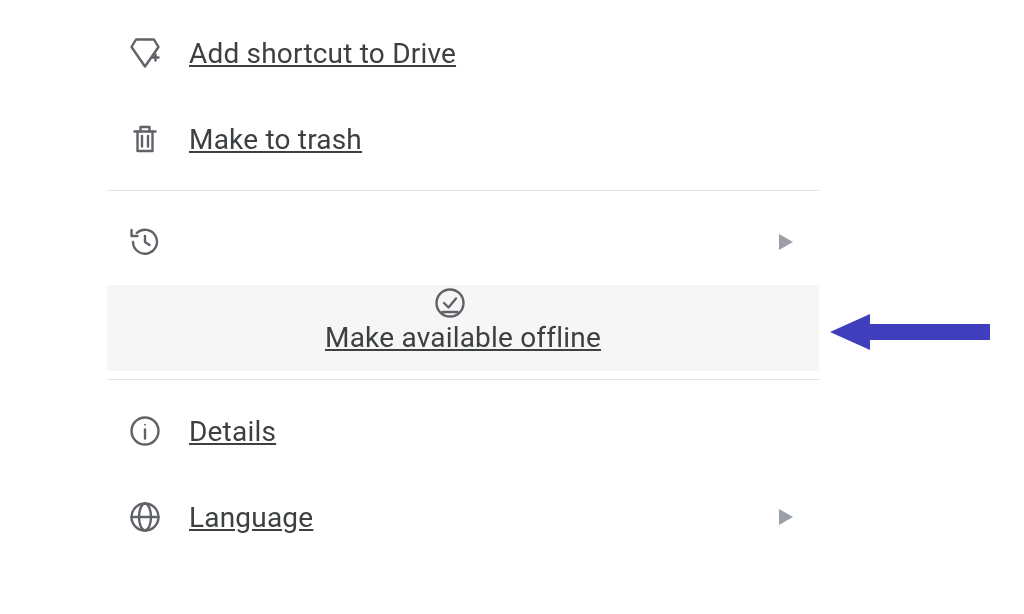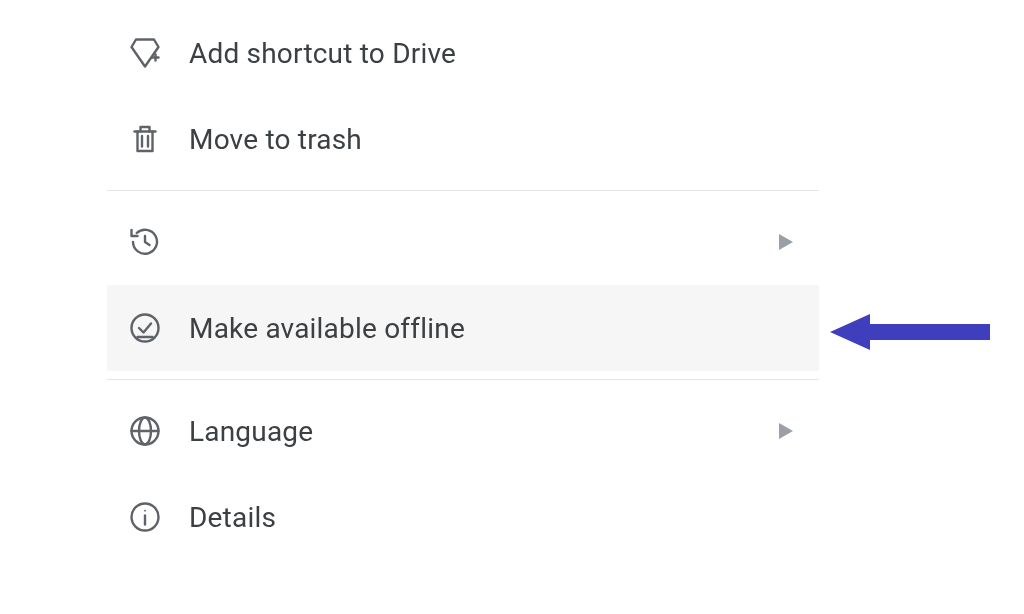--- a/index.html
+++ b/index.html
@@ -21,38 +21,40 @@
   .item {
     display: flex;
     align-items: center;
     height: 86px;
     padding: 0 20px;
     box-sizing: border-box;
     background: #ffffff;
   }
   .item.highlighted {
     background: #f6f6f6;
+    flex-direction: column;
   }
   .icon {
     width: 36px;
     height: 36px;
     flex: 0 0 36px;
     display: flex;
     align-items: center;
     justify-content: center;
     margin-right: 26px;
     color: #5f6368;
   }
   .icon svg { width: 36px; height: 36px; display:block; }
   .label {
     font-size: 28px;
     font-weight: 400;
     color: #3c4043;
     letter-spacing: 0.2px;
     flex: 1 1 auto;
+    text-decoration: underline;
   }
   .chevron {
     width: 0; height: 0;
     border-top: 8px solid transparent;
     border-bottom: 8px solid transparent;
     border-left: 14px solid #9aa0a6;
     margin-left: auto;
     margin-right: 6px;
   }
   .divider {
@@ -89,21 +91,21 @@
   <div class="item">
     <span class="icon">
       <svg viewBox="0 0 24 24" fill="none" stroke="currentColor" stroke-width="1.6" stroke-linejoin="round" stroke-linecap="round">
         <path d="M5 7 L19 7"></path>
         <path d="M9 7 L9 4 L15 4 L15 7"></path>
         <path d="M7 7 L7 20 L17 20 L17 7"></path>
         <line x1="10" y1="10" x2="10" y2="17"></line>
         <line x1="14" y1="10" x2="14" y2="17"></line>
       </svg>
     </span>
-    <span class="label">Move to trash</span>
+    <span class="label">Make to trash</span>
   </div>
 
   <div class="divider"></div>
 
   <div class="item">
     <span class="icon">
       <svg viewBox="0 0 24 24" fill="none" stroke="currentColor" stroke-width="1.6" stroke-linejoin="round" stroke-linecap="round">
         <path d="M4 12 A8 8 0 1 0 6.5 6"></path>
         <polyline points="3 4 3 8 7 8"></polyline>
         <polyline points="12 8 12 12 15 14"></polyline>
@@ -122,37 +124,37 @@
     </span>
     <span class="label">Make available offline</span>
   </div>
 
   <div class="divider"></div>
 
   <div class="item">
     <span class="icon">
       <svg viewBox="0 0 24 24" fill="none" stroke="currentColor" stroke-width="1.6" stroke-linejoin="round" stroke-linecap="round">
         <circle cx="12" cy="12" r="9"></circle>
+        <line x1="12" y1="11" x2="12" y2="17"></line>
+        <circle cx="12" cy="7.8" r="0.6" fill="currentColor" stroke="none"></circle>
+      </svg>
+    </span>
+    <span class="label">Details</span>
+  </div>
+
+  <div class="item">
+    <span class="icon">
+      <svg viewBox="0 0 24 24" fill="none" stroke="currentColor" stroke-width="1.6" stroke-linejoin="round" stroke-linecap="round">
+        <circle cx="12" cy="12" r="9"></circle>
         <ellipse cx="12" cy="12" rx="4" ry="9"></ellipse>
         <line x1="3" y1="12" x2="21" y2="12"></line>
       </svg>
     </span>
     <span class="label">Language</span>
     <span class="chevron"></span>
-  </div>
-
-  <div class="item">
-    <span class="icon">
-      <svg viewBox="0 0 24 24" fill="none" stroke="currentColor" stroke-width="1.6" stroke-linejoin="round" stroke-linecap="round">
-        <circle cx="12" cy="12" r="9"></circle>
-        <line x1="12" y1="11" x2="12" y2="17"></line>
-        <circle cx="12" cy="7.8" r="0.6" fill="currentColor" stroke="none"></circle>
-      </svg>
-    </span>
-    <span class="label">Details</span>
   </div>
 
 </div>
 
 <svg class="arrow" viewBox="0 0 160 44">
   <g fill="#3f3ebc">
     <polygon points="0,22 40,4 40,14 160,14 160,30 40,30 40,40"></polygon>
   </g>
 </svg>
 

